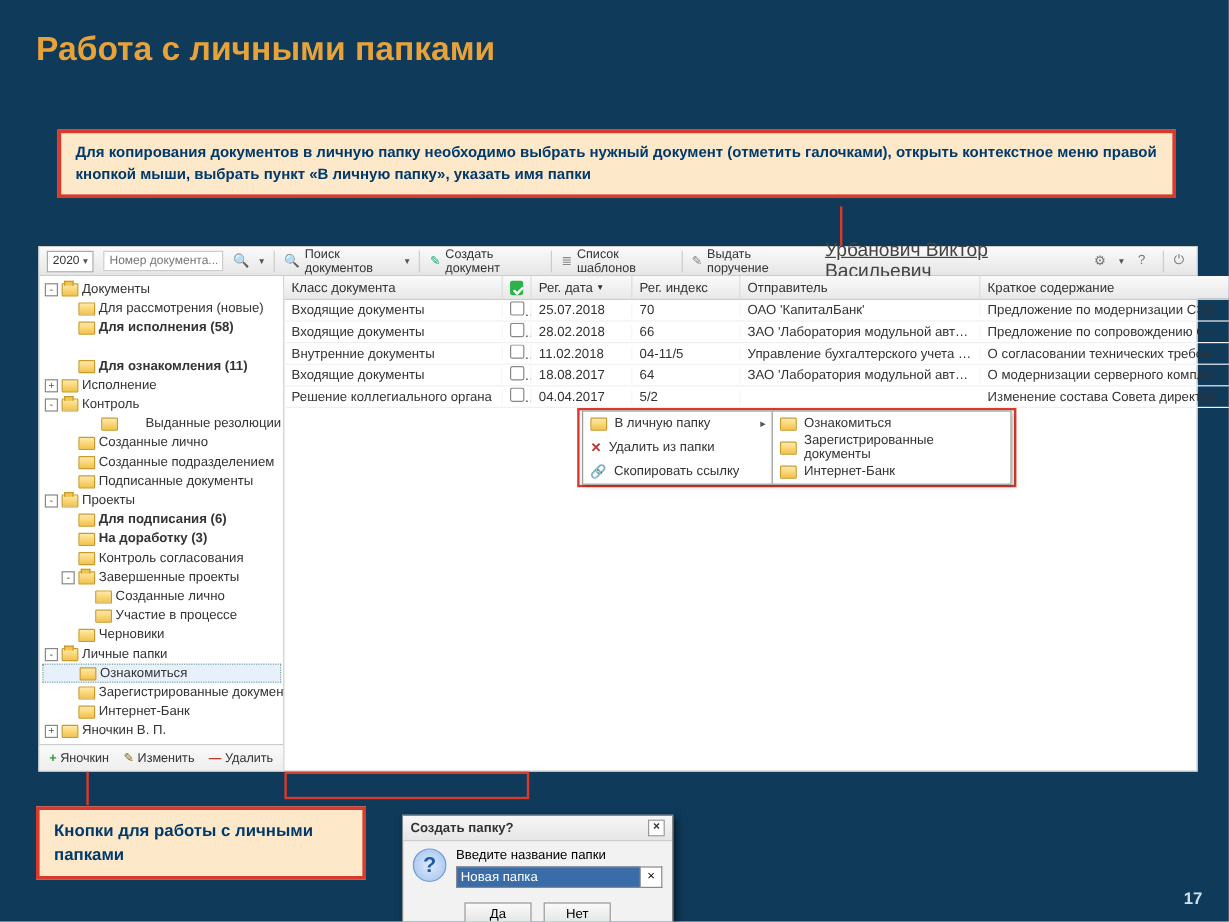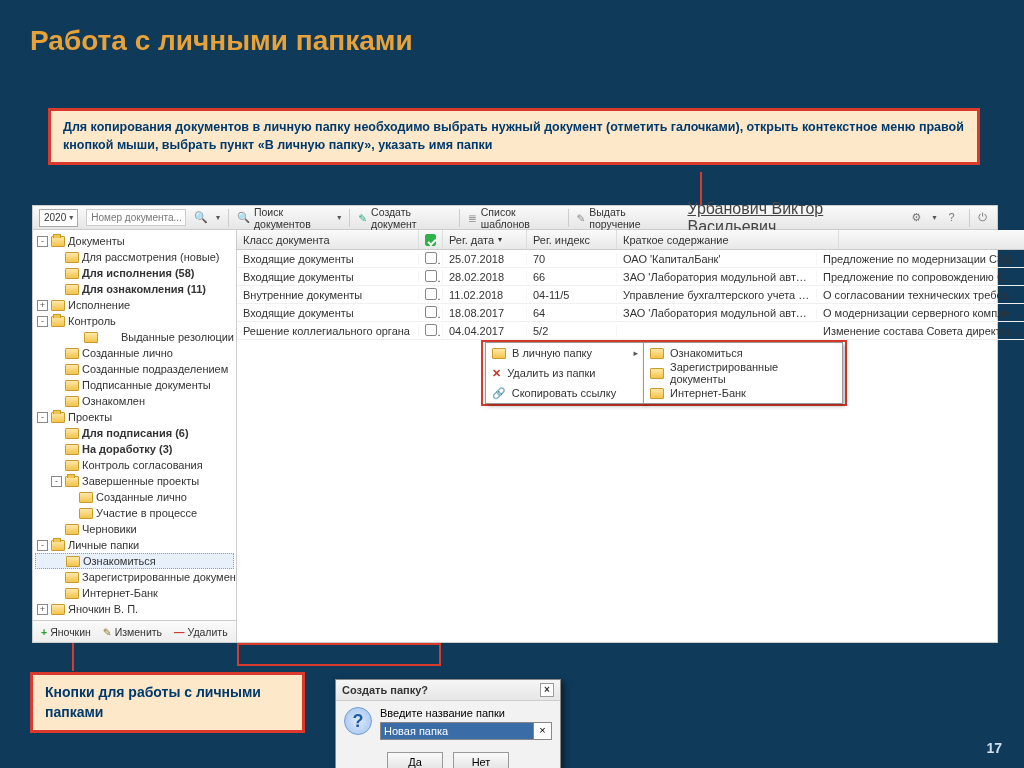--- a/index.html
+++ b/index.html
@@ -129,21 +129,21 @@
           <div class="tree-row" style="padding-left: 16px;">
             <span class="tgl empty"></span>
             <span class="folder"></span>
             <span>Для рассмотрения (новые)</span>
           </div>
           <div class="tree-row bold" style="padding-left: 16px;">
             <span class="tgl empty"></span>
             <span class="folder"></span>
             <span>Для исполнения (58)</span>
           </div>
-          <div class="tree-row bold" style="padding-left: 16px;">
+          <div class="tree-row bold" style="padding-left: 16px; margin-top: 16px;">
             <span class="tgl empty"></span>
             <span class="folder"></span>
             <span>Для ознакомления (11)</span>
           </div>
           <div class="tree-row" style="padding-left: 2px;">
             <span class="tgl">+</span>
             <span class="folder"></span>
             <span>Исполнение</span>
           </div>
           <div class="tree-row" style="padding-left: 2px;">
@@ -163,25 +163,20 @@
           </div>
           <div class="tree-row" style="padding-left: 16px;">
             <span class="tgl empty"></span>
             <span class="folder"></span>
             <span>Созданные подразделением</span>
           </div>
           <div class="tree-row" style="padding-left: 16px;">
             <span class="tgl empty"></span>
             <span class="folder"></span>
             <span>Подписанные документы</span>
-          </div>
-          <div class="tree-row" style="padding-left: 16px;">
-            <span class="tgl empty"></span>
-            <span class="folder"></span>
-            <span>Ознакомлен</span>
           </div>
           <div class="tree-row" style="padding-left: 2px;">
             <span class="tgl">-</span>
             <span class="folder open"></span>
             <span>Проекты</span>
           </div>
           <div class="tree-row bold" style="padding-left: 16px;">
             <span class="tgl empty"></span>
             <span class="folder"></span>
             <span>Для подписания (6)</span>
@@ -262,20 +257,21 @@
       <div class="grid-head">
         <div class="col c-class">Класс документа</div>
         <div class="col c-chk">
             <span class="chkbox green"></span>
           </div>
         <div class="col c-date">
             <span>Рег. дата</span> 
             <span style="font-size:8px">▾</span>
           </div>
         <div class="col c-idx">Рег. индекс</div>
+        <div class="col c-from">Отправитель</div>
         <div class="col c-sum">Краткое содержание</div>
 
       </div>
       <div class="grid-body" id="grid-body">
           <div class="row">
             <div class="cell c-class">Входящие документы</div>
             <div class="cell c-chk"><span class="chkbox"></span></div>
             <div class="cell c-date">25.07.2018</div>
             <div class="cell c-idx">70</div>
             <div class="cell c-from">ОАО 'КапиталБанк'</div>

